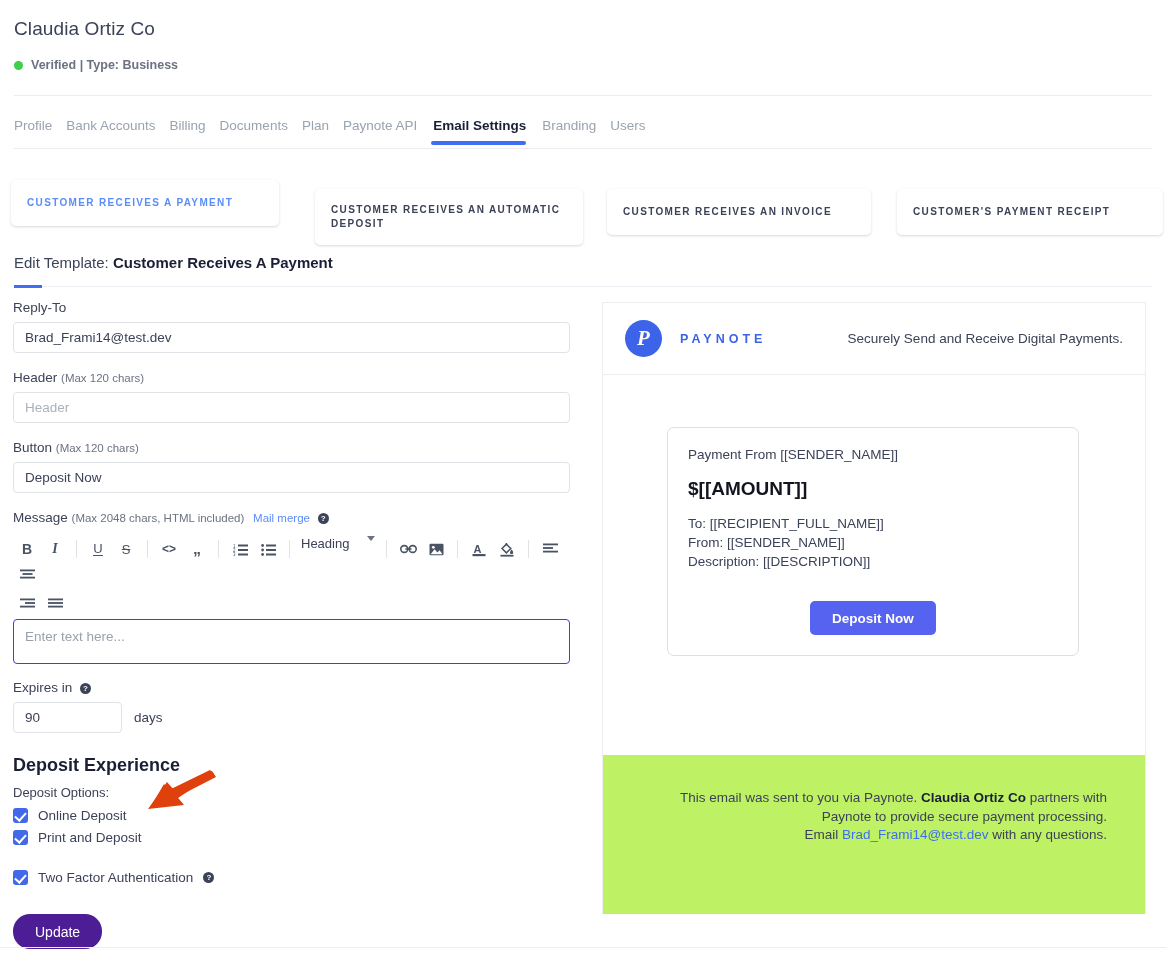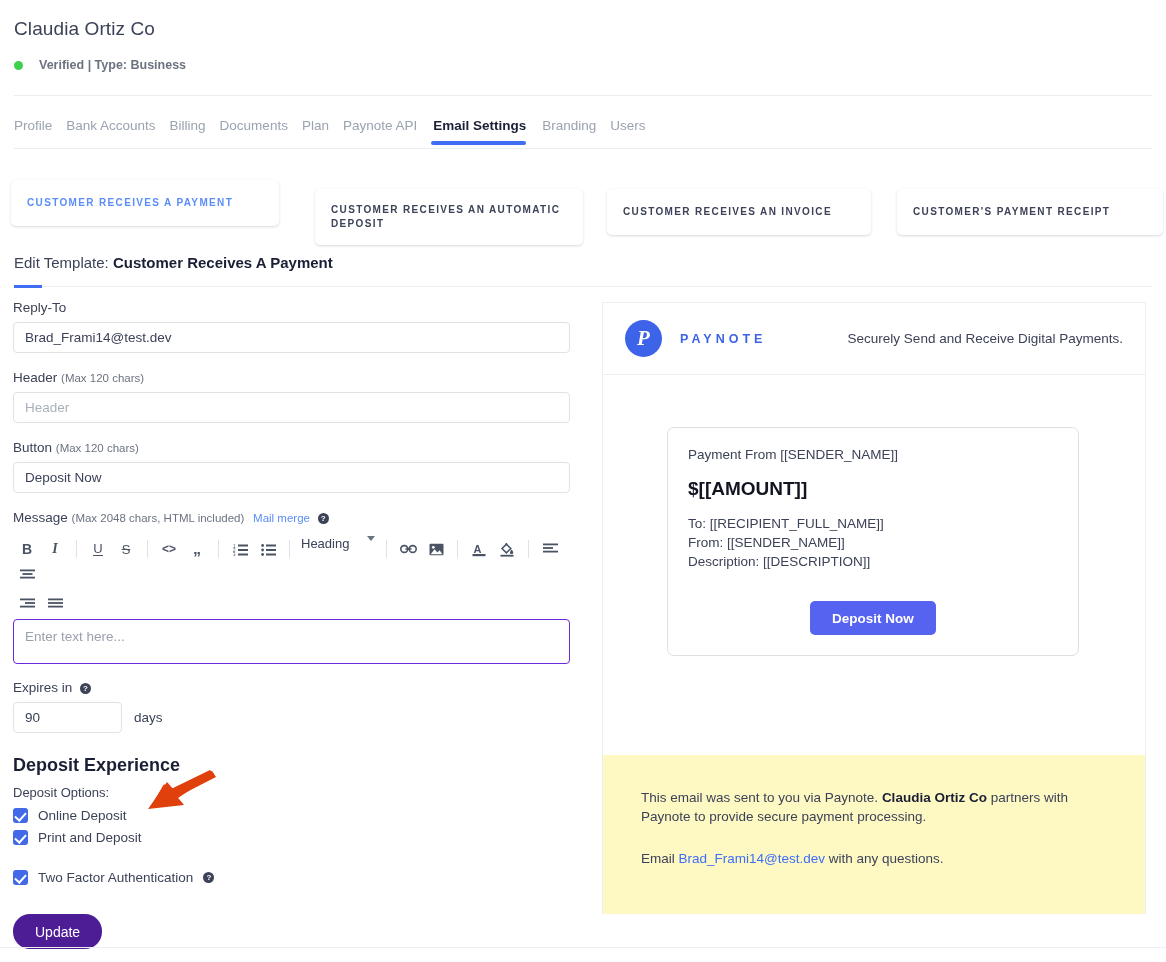--- a/index.html
+++ b/index.html
@@ -13,21 +13,21 @@
   }
   .page { position: relative; width: 1166px; height: 962px; background: #fff; }
 
   
   .acct-title {
     position: absolute; left: 14px; top: 18px;
     font-size: 19px; font-weight: 400; color: #3c4257; letter-spacing: .1px;
   }
   .acct-status {
     position: absolute; left: 14px; top: 58px;
-    display: flex; align-items: center; gap: 16px;
+    display: flex; align-items: center; gap: 8px;
     font-size: 12.5px; font-weight: bold; color: #6b7280;
   }
   .dot { width: 9px; height: 9px; border-radius: 50%; background: #3ecf4c; display:inline-block; }
   .hdr-rule {
     position: absolute; left: 14px; top: 95px; width: 1138px; height: 1px; background: #e9ecf1;
   }
 
   
   .tabs {
     position: absolute; left: 14px; top: 118px;
@@ -185,25 +185,25 @@
   .pc-amt { font-size: 19px; font-weight: bold; color: #12151f; margin: 16px 0 14px 0; }
   .pc-line { font-size: 13.5px; color: #3c4257; line-height: 19px; }
   .pc-btn {
     display: block; margin: 30px auto 0 auto; background: #5662f0; color: #fff;
     border: none; border-radius: 5px; height: 34px; padding: 0 22px;
     font-size: 13.5px; font-weight: bold; cursor: pointer;
     font-family: "Liberation Sans", sans-serif;
   }
 
   .pv-foot {
-    background: #fef9c3; height: 159px; padding: 34px 38px 0 38px;
-    text-align: left; font-size: 13.5px; color: #3c4257; line-height: 18.5px;
+    background: #bef264; height: 159px; padding: 34px 38px 0 38px;
+    text-align: right; font-size: 13.5px; color: #3c4257; line-height: 18.5px;
   }
   .pv-foot b { color: #1a1f36; }
-  .pv-foot .email-line { margin-top: 24px; }
+  .pv-foot .email-line { }
   .pv-foot a { color: #3d6ef7; text-decoration: none; }
 
   .bottom-rule {
     position: absolute; left: 0; top: 947px; width: 1166px; height: 1px; background: #eceef1;
   }
 </style>
 </head>
 <body>
 
 <div class="page">

